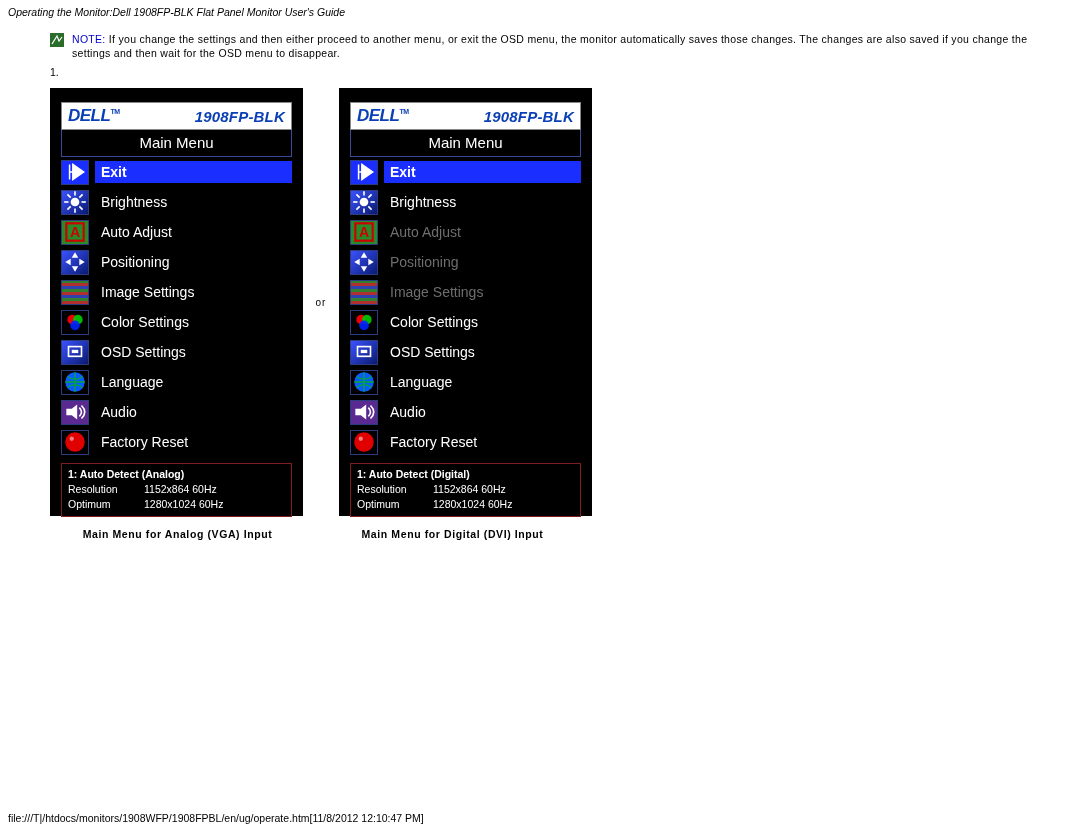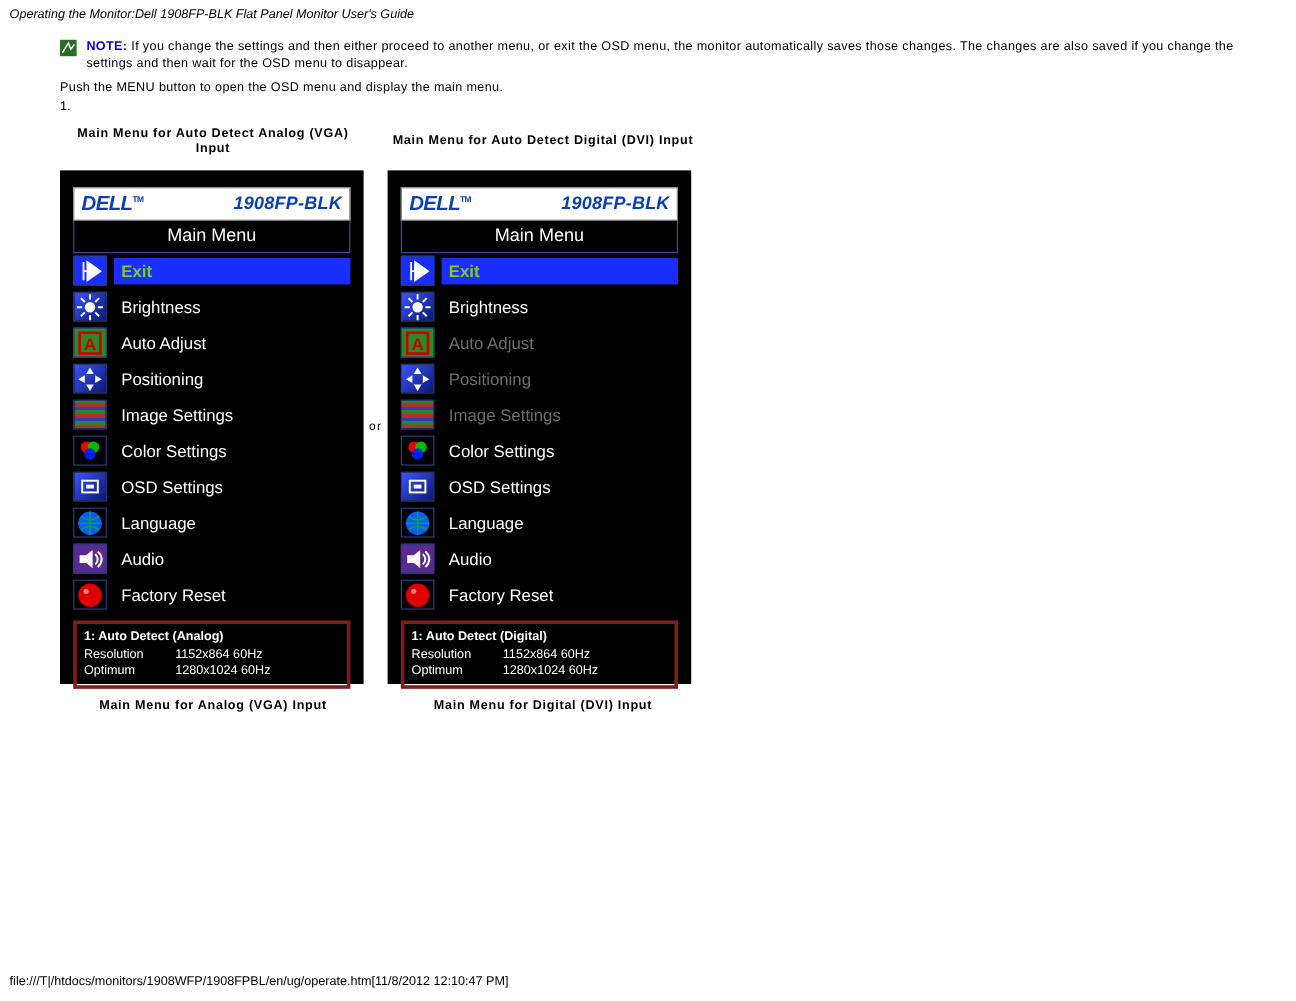--- a/index.html
+++ b/index.html
@@ -36,21 +36,21 @@
     width: 14px;
     height: 14px;
     flex-shrink: 0;
     margin-top: 1px;
   }
   .note-text {
     font-size: 10.5px;
     line-height: 1.35;
     letter-spacing: 0.3px;
   }
-  .note-label { color: #0000cc; font-weight: bold; }
+  .note-label { color: #0000cc; font-weight: normal; }
   .push-line {
     font-size: 10.5px;
     line-height: 1.35;
     letter-spacing: 0.3px;
     margin-bottom: 2px;
   }
   .list-num {
     font-size: 10.5px;
     margin-bottom: 10px;
   }
@@ -70,21 +70,21 @@
   }
   .caption-gap { width: 20px; }
   .osd-row {
     display: flex;
     align-items: center;
     gap: 0;
     margin-top: 10px;
   }
   .or-label {
     font-size: 10px;
-    width: 20px;
+    width: 36px;
     text-align: center;
     letter-spacing: 1px;
   }
   .osd-panel {
     width: 253px;
     height: 428px;
     background: #000;
     padding: 14px 11px 10px 11px;
     color: #fff;
     font-family: Arial, sans-serif;
@@ -140,28 +140,28 @@
     justify-content: center;
     background: #000;
   }
   .mi-label {
     font-size: 14px;
     flex: 1;
     padding: 3px 6px;
   }
   .mi-selected .mi-label {
     background: #1a2fff;
-    color: #84cc16;
+    color: #ffffff;
     font-weight: bold;
   }
   .mi-disabled .mi-label {
     color: #6e6e6e;
   }
   .status-block {
-    border: 3px solid #7f1d1d;
+    border: 1px solid #7f1d1d;
     padding: 4px 6px 5px 6px;
     margin-top: 6px;
     font-size: 10px;
   }
   .status-title { font-weight: bold; font-size: 10.5px; margin-bottom: 2px;}
   .status-row {
     display: flex;
     font-size: 10.5px;
     line-height: 1.35;
     align-items: flex-end;
@@ -215,28 +215,22 @@
       <svg viewBox="0 0 14 14">
           <rect x="0" y="0" width="14" height="14" fill="#2a6d2a"></rect>
           <path d="M2 11 L7 3 L9 8 L12 4" stroke="#fff" stroke-width="1.2" fill="none"></path>
         </svg>
     </span>
     <div class="note-text">
       <span class="note-label">NOTE:</span><span> If you change the settings and then either proceed to another menu, or exit the OSD menu, the monitor automatically saves those changes. The changes are also saved if you change the settings and then wait for the OSD menu to disappear.</span>
     </div>
   </div>
 
-  <div class="push-line">Push the MENU button to open the OSD menu and display the main menu.</div>
   <div class="list-num">1.</div>
 
-  <div class="captions-row">
-    <div class="caption">Main Menu for Auto Detect Analog (VGA) Input</div>
-    <div class="caption-gap"></div>
-    <div class="caption">Main Menu for Auto Detect Digital (DVI) Input</div>
-  </div>
 
   <div class="osd-row">
 
     <div class="osd-panel">
       <div class="osd-brand">
         <span class="dell-logo"><span>DELL</span><span class="dell-tm">TM</span></span>
         <span class="model">1908FP-BLK</span>
       </div>
       <div class="main-title">Main Menu</div>
       <div class="menu-items">

